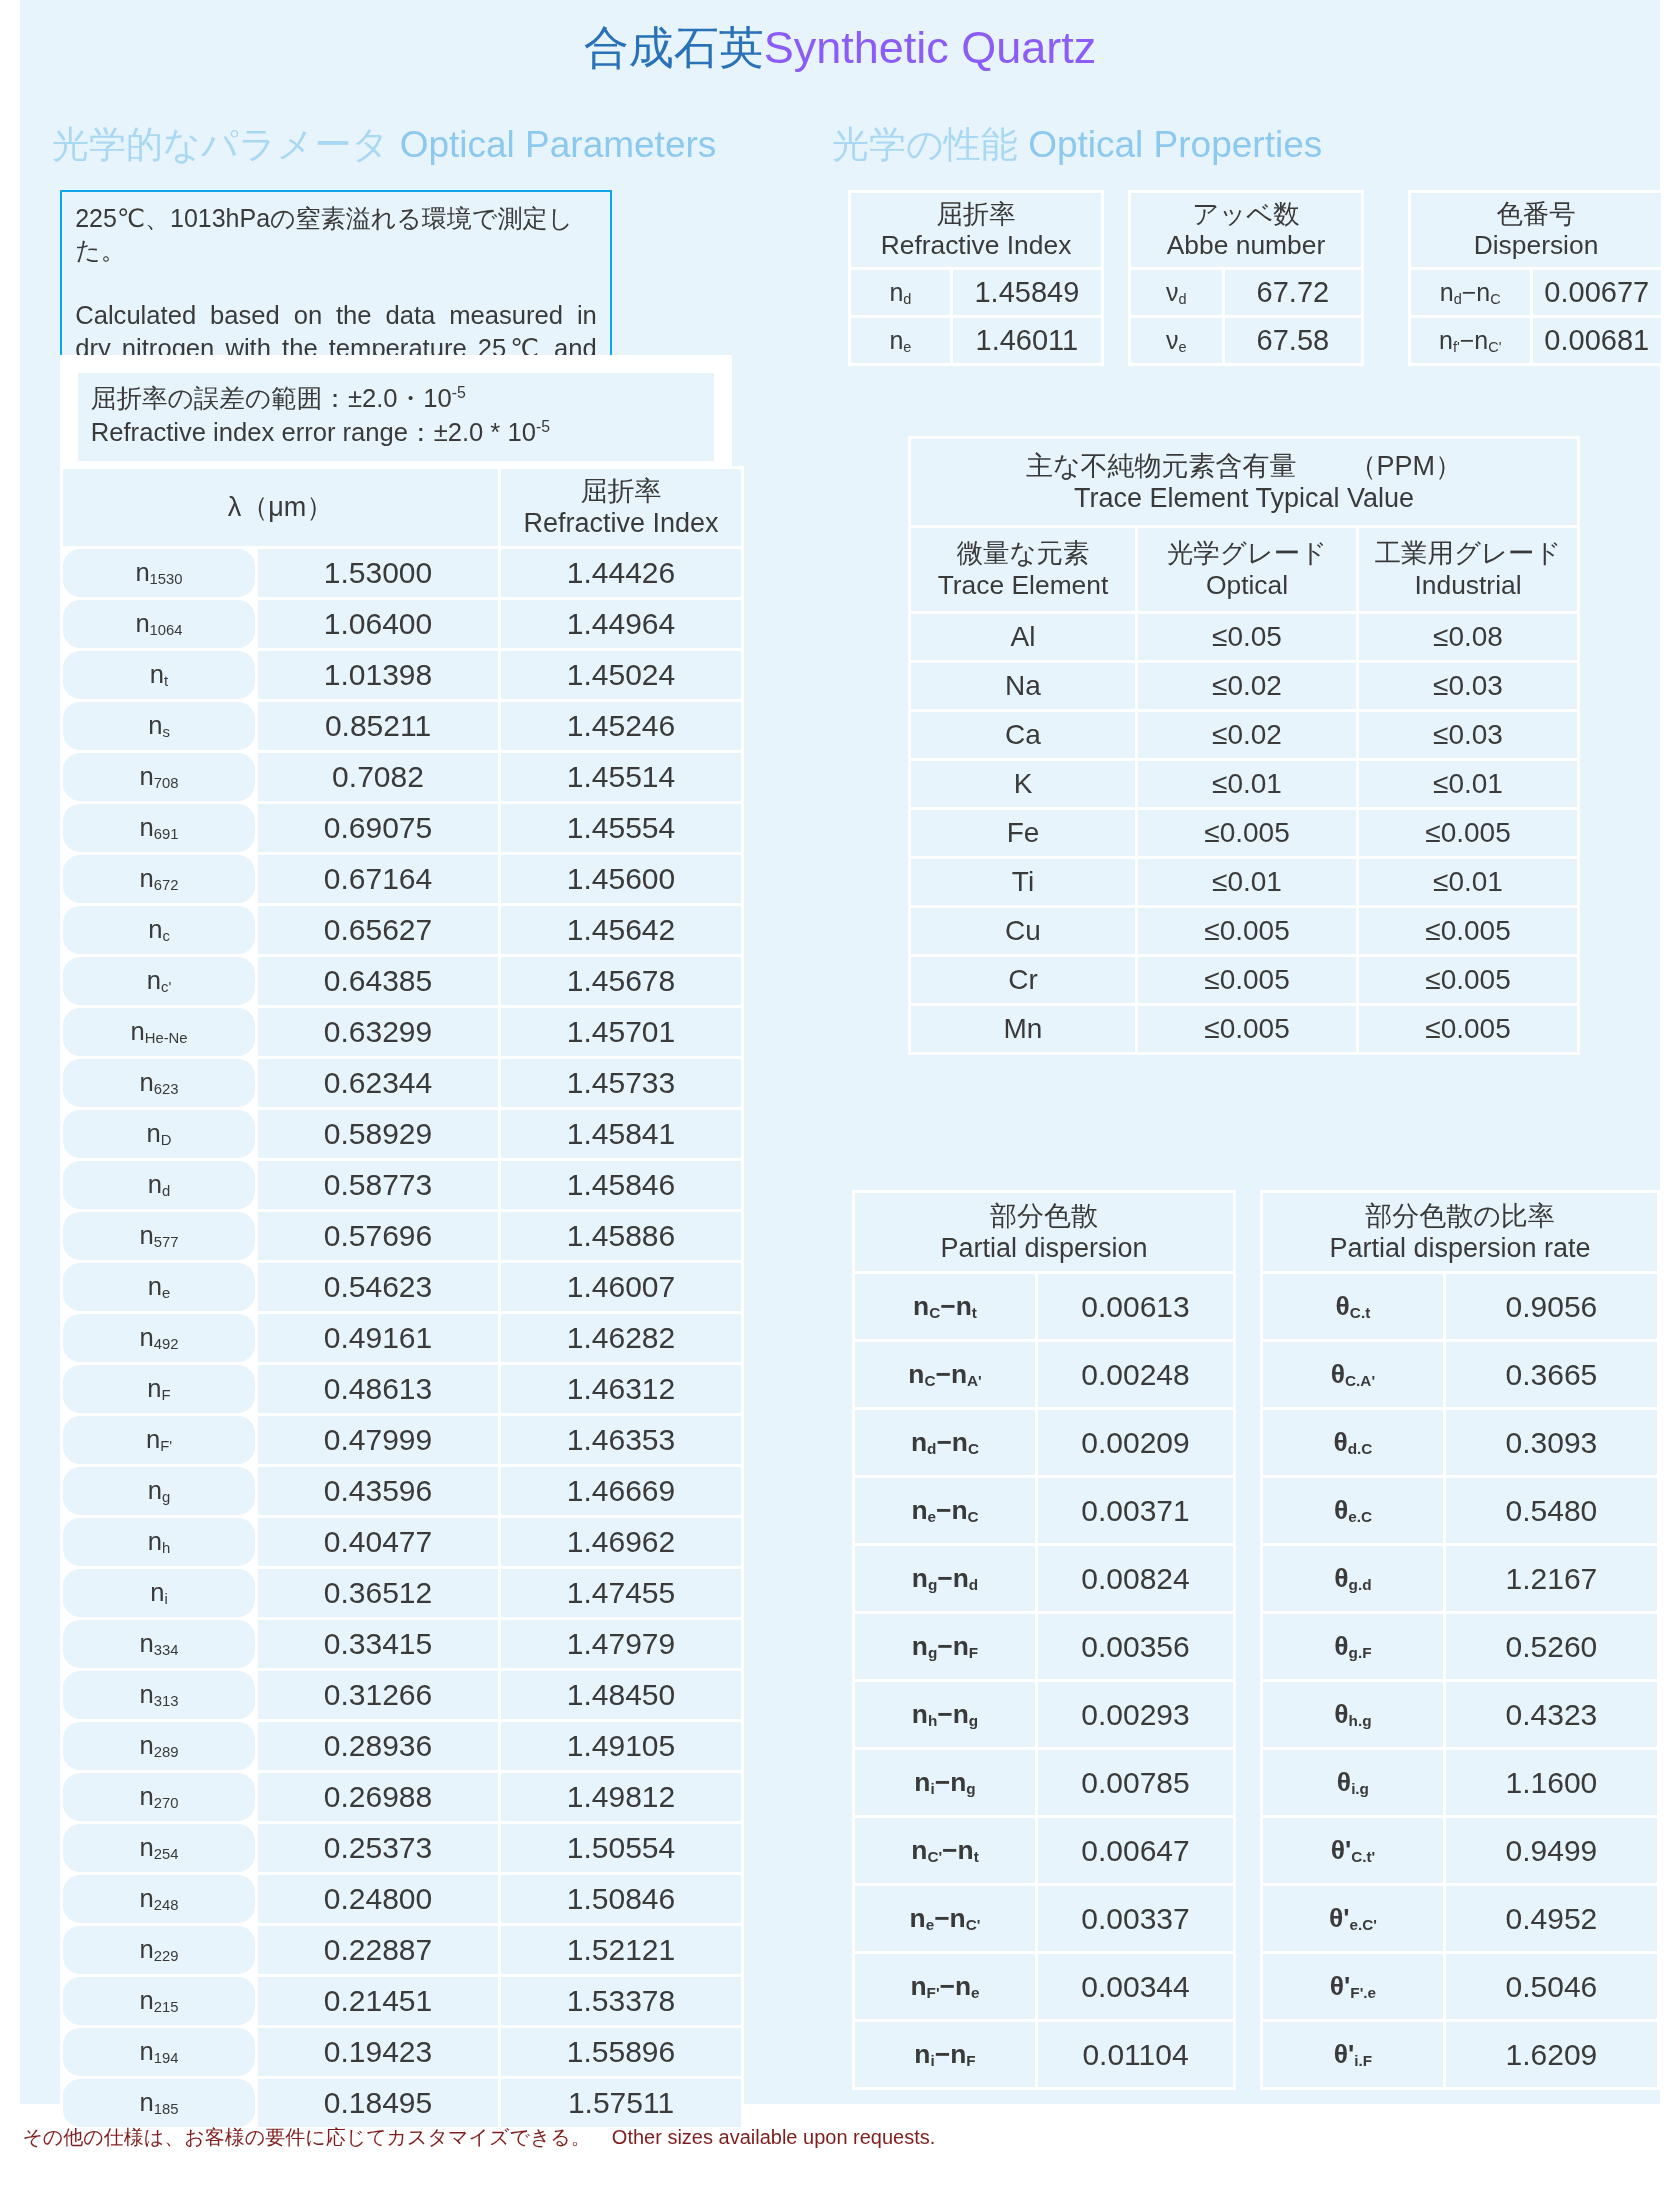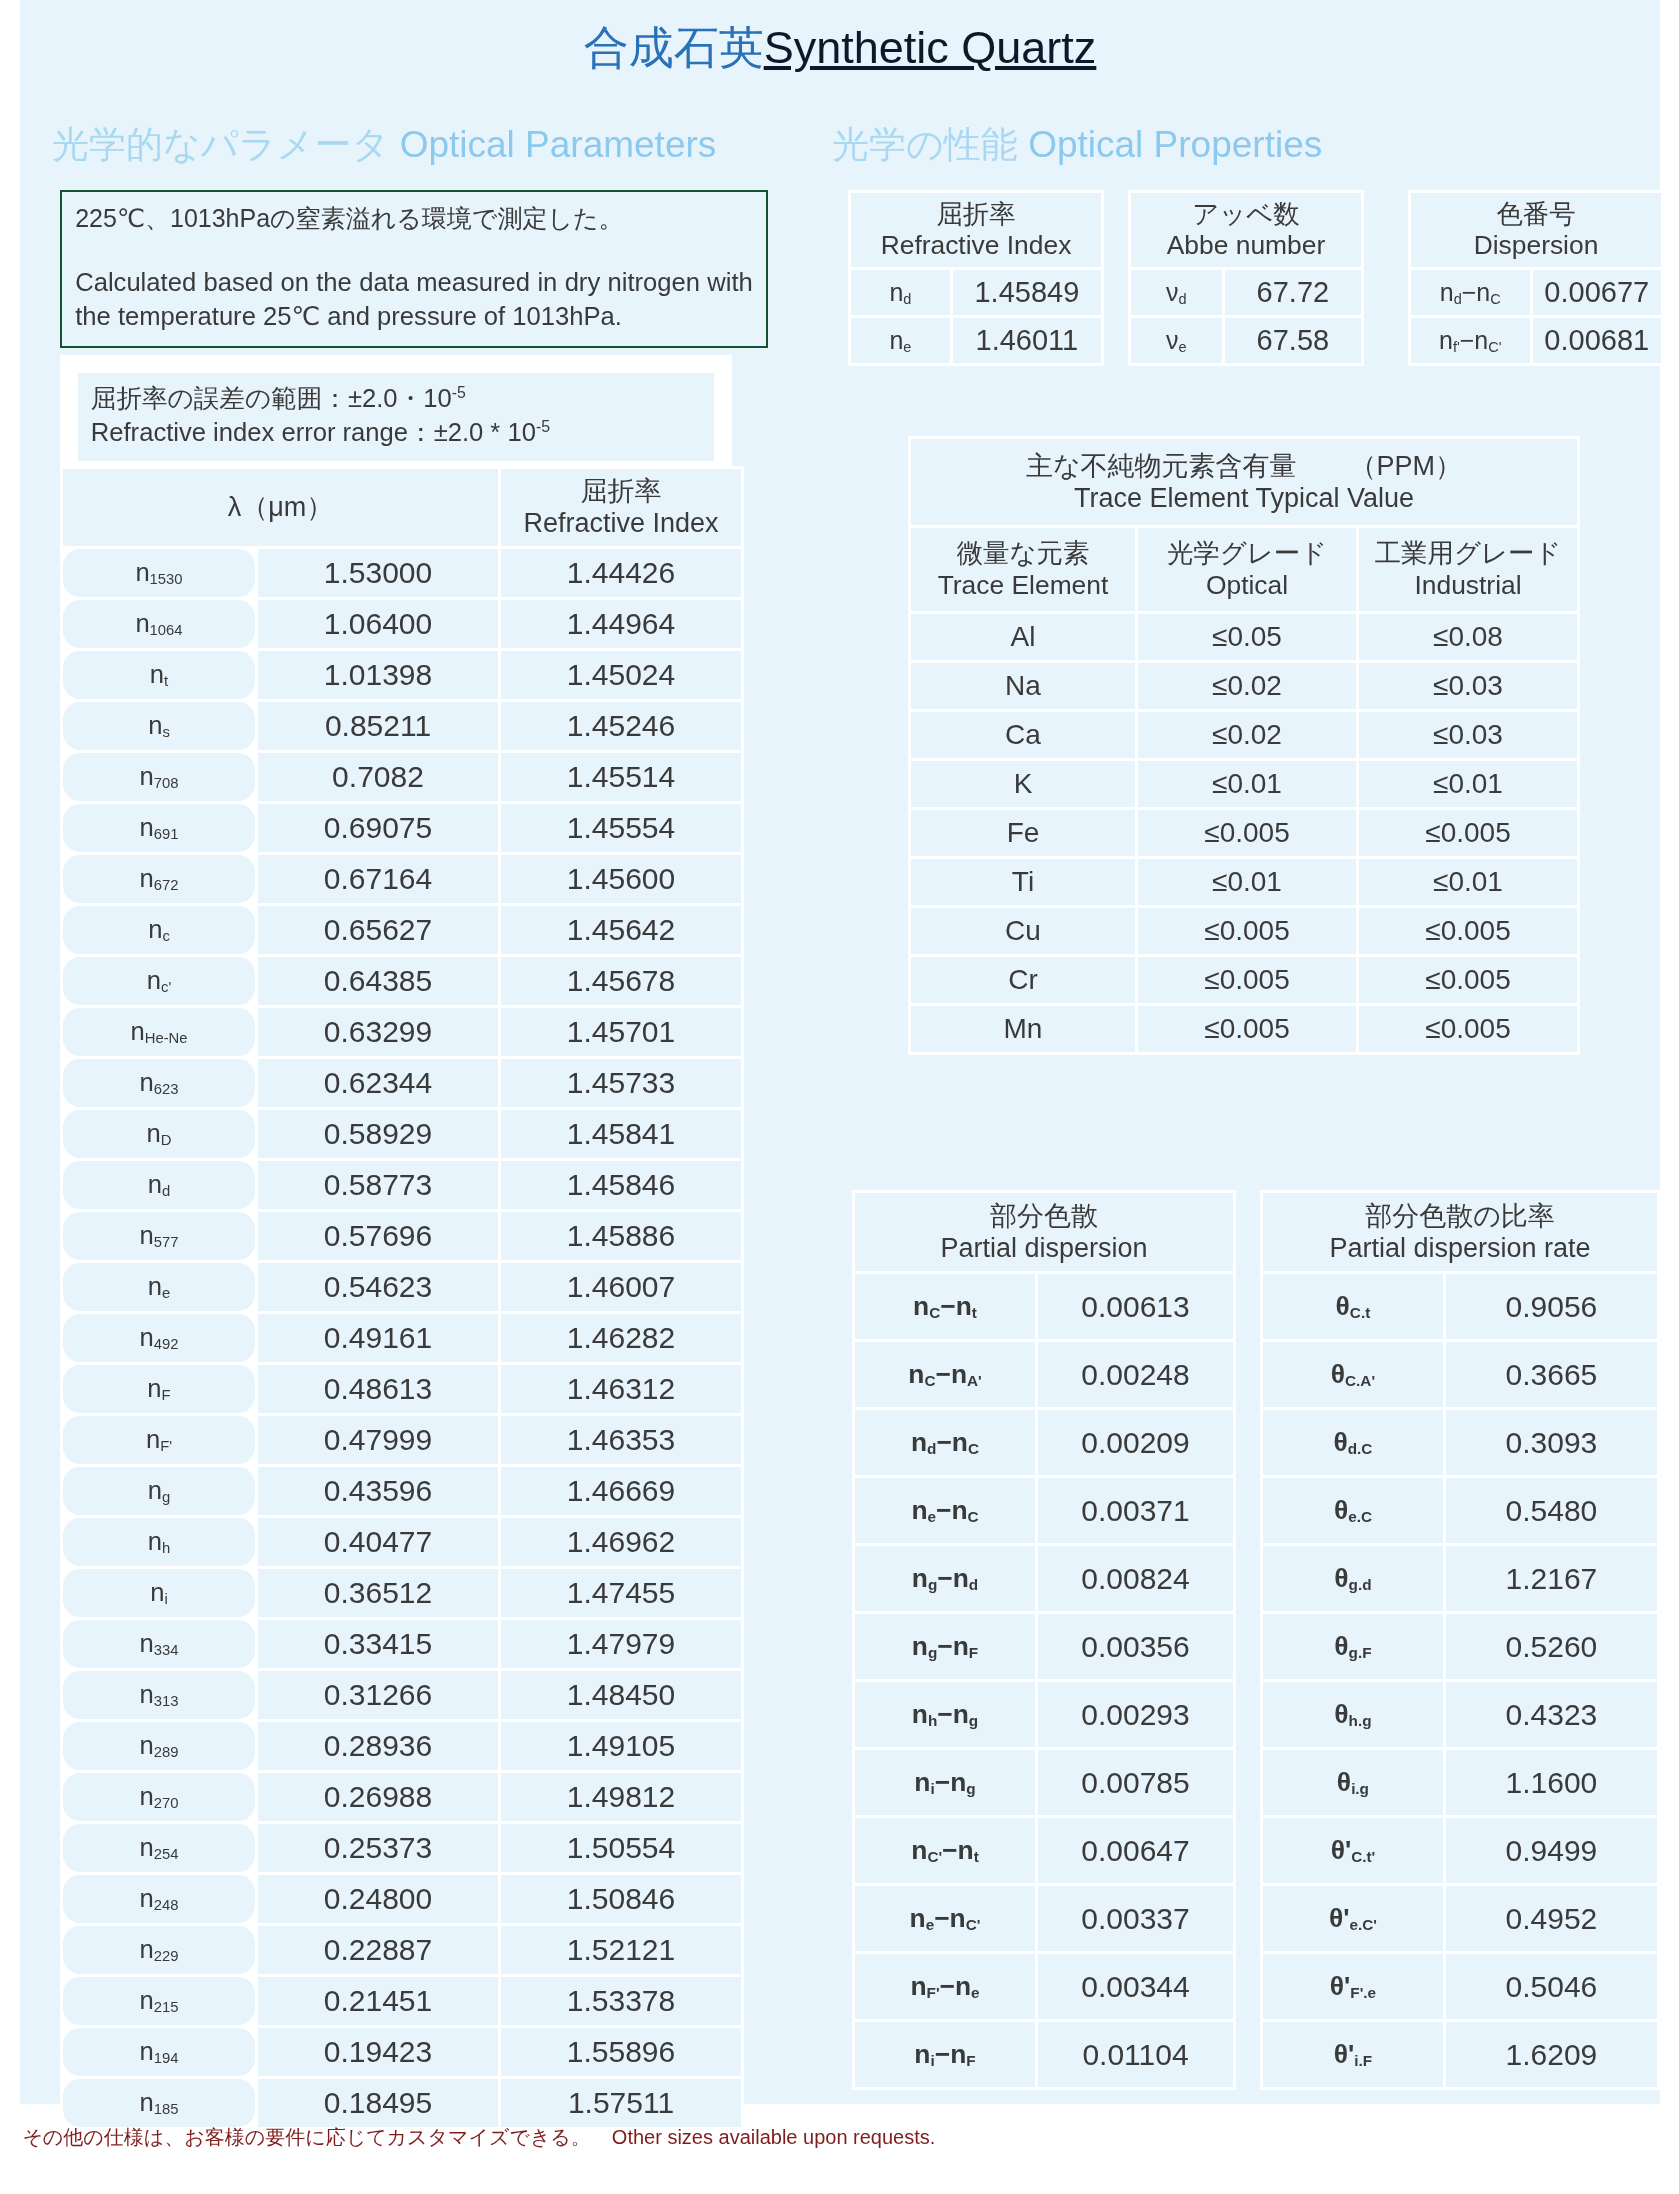--- a/index.html
+++ b/index.html
@@ -26,21 +26,21 @@
   .doc-title {
     position: absolute;
     left: 0;
     top: 17.6px;
     width: 1640px;
     text-align: center;
     font-size: 45px;
     white-space: nowrap;
   }
   .doc-title .ja { color: #2a72b8; }
-  .doc-title .en { color: #0f172a; text-decoration: underline; }
+  .doc-title .en { color: #8b5cf6; }
 
   .section-head {
     position: absolute;
     font-size: 37px;
     color: #a9d8f2;
     white-space: nowrap;
   }
   .section-head .en { color: #8cc9ee; }
 
   
@@ -59,22 +59,22 @@
     padding: 0;
   }
   sub { font-size: 0.58em; vertical-align: -0.22em; letter-spacing: 0; }
   sup { font-size: 0.62em; vertical-align: 0.55em; }
 
   
   #note-box {
     position: absolute;
     left: 40px;
     top: 190px;
-    width: 708px;
-    background: #14532d;
+    width: 552px;
+    background: #0ea5e9;
     padding: 0;
   }
   #note-box .inner {
     background: #e8f4fc;
     margin: 2.4px;
     padding: 9.6px 12.8px 12.8px 12.8px;
     font-size: 25.6px;
     line-height: 1.30;
   }
   #note-box .ja-line { font-size: 25px; }

